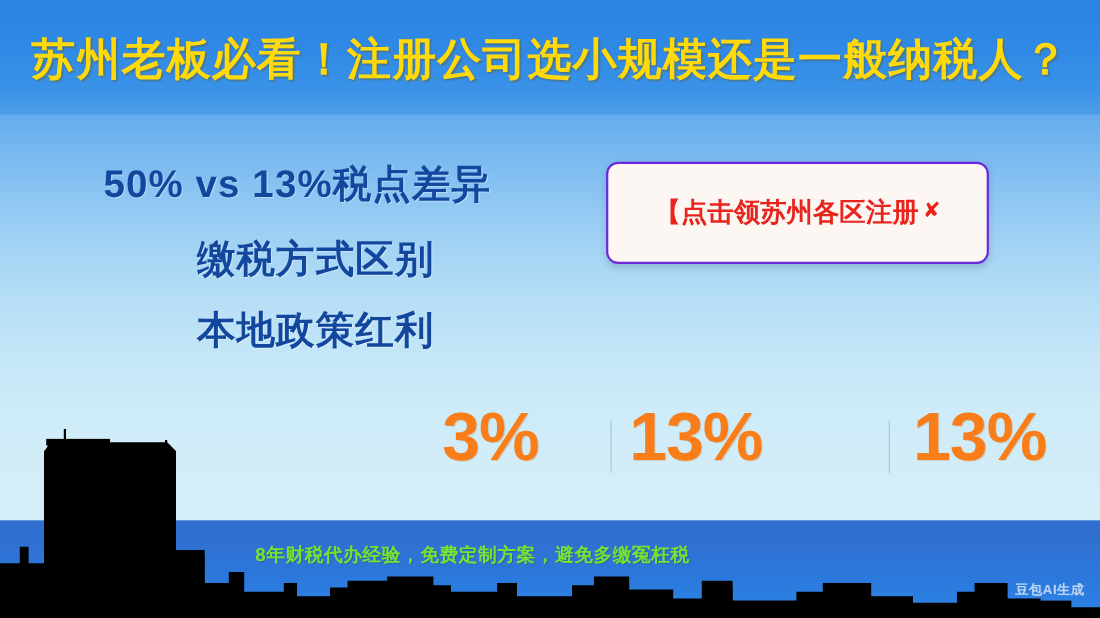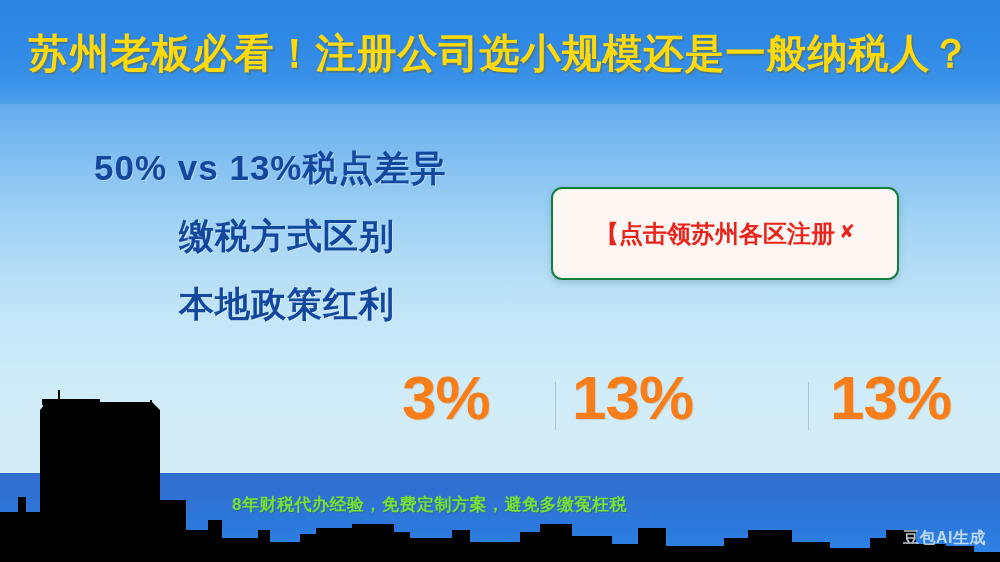--- a/index.html
+++ b/index.html
@@ -88,39 +88,38 @@
     font-size: 35px;
     font-weight: 700;
     color: #12479d;
     letter-spacing: 1px;
     line-height: 1.0;
     text-shadow: 1px 1px 0 rgba(255,255,255,0.35);
     white-space: nowrap;
   }
   .b1 { text-align: left;   margin-left: 22px;  margin-bottom: 33px; }
   .b2 { text-align: center; margin-bottom: 33px; }
-  .b3 { text-align: center; }
+  .b3 { text-align: center; font-family: Liberation Mono, monospace; }
 
   
   .promo-card {
     position: absolute;
     left: 551px;
     top: 147px;
     width: 348px;
     height: 93px;
     box-sizing: border-box;
     background: #fdf7f3;
-    border: 2px solid #15803d;
+    border: 2px solid #6d28d9;
     border-radius: 11px;
     box-shadow: 0 3px 7px rgba(20,50,90,0.18);
     display: flex;
     flex-direction: column;
     align-items: center;
     justify-content: center;
-    margin-top: 40px;
   }
   .promo-line {
     font-size: 24px;
     font-weight: 700;
     color: #e8241c;
     line-height: 1.16;
     letter-spacing: 0px;
     white-space: nowrap;
     display: flex;
     align-items: center;
@@ -218,21 +217,21 @@
     font-weight: 700;
     color: #79e034;
     letter-spacing: 0.5px;
     text-shadow: 1px 1px 0 rgba(20,70,20,0.25);
     white-space: nowrap;
   }
   .watermark {
     position: absolute;
     right: 14px;
     top: 528px;
-    font-size: 16px;
+    font-size: 12px;
     font-weight: 700;
     color: rgba(226,238,250,0.80);
     letter-spacing: 0.5px;
     white-space: nowrap;
   }
 </style>
 </head>
 <body>
 
 <div id="poster">

